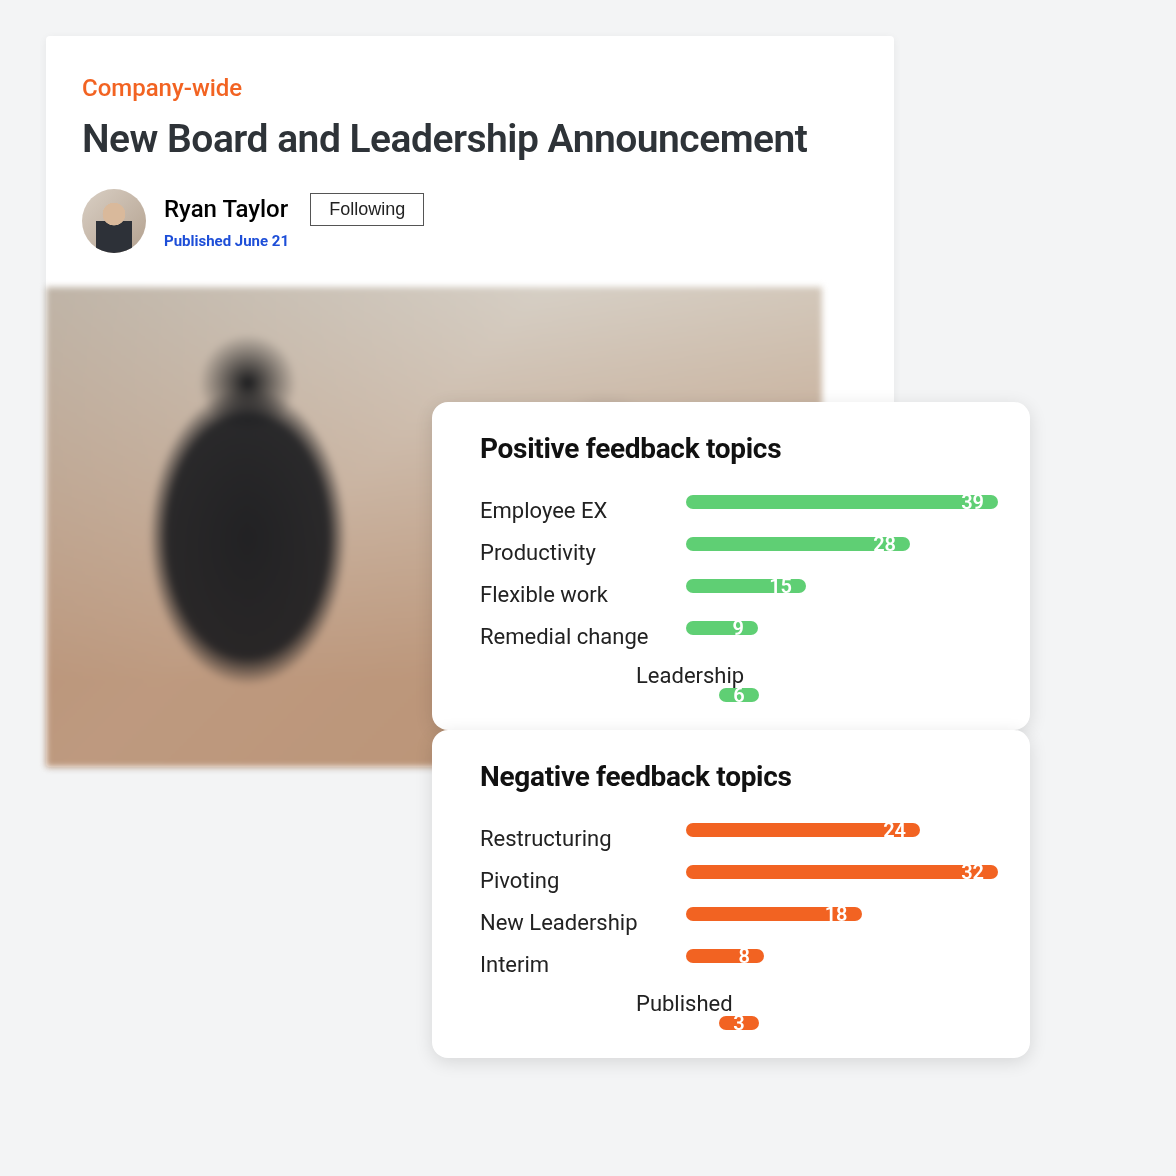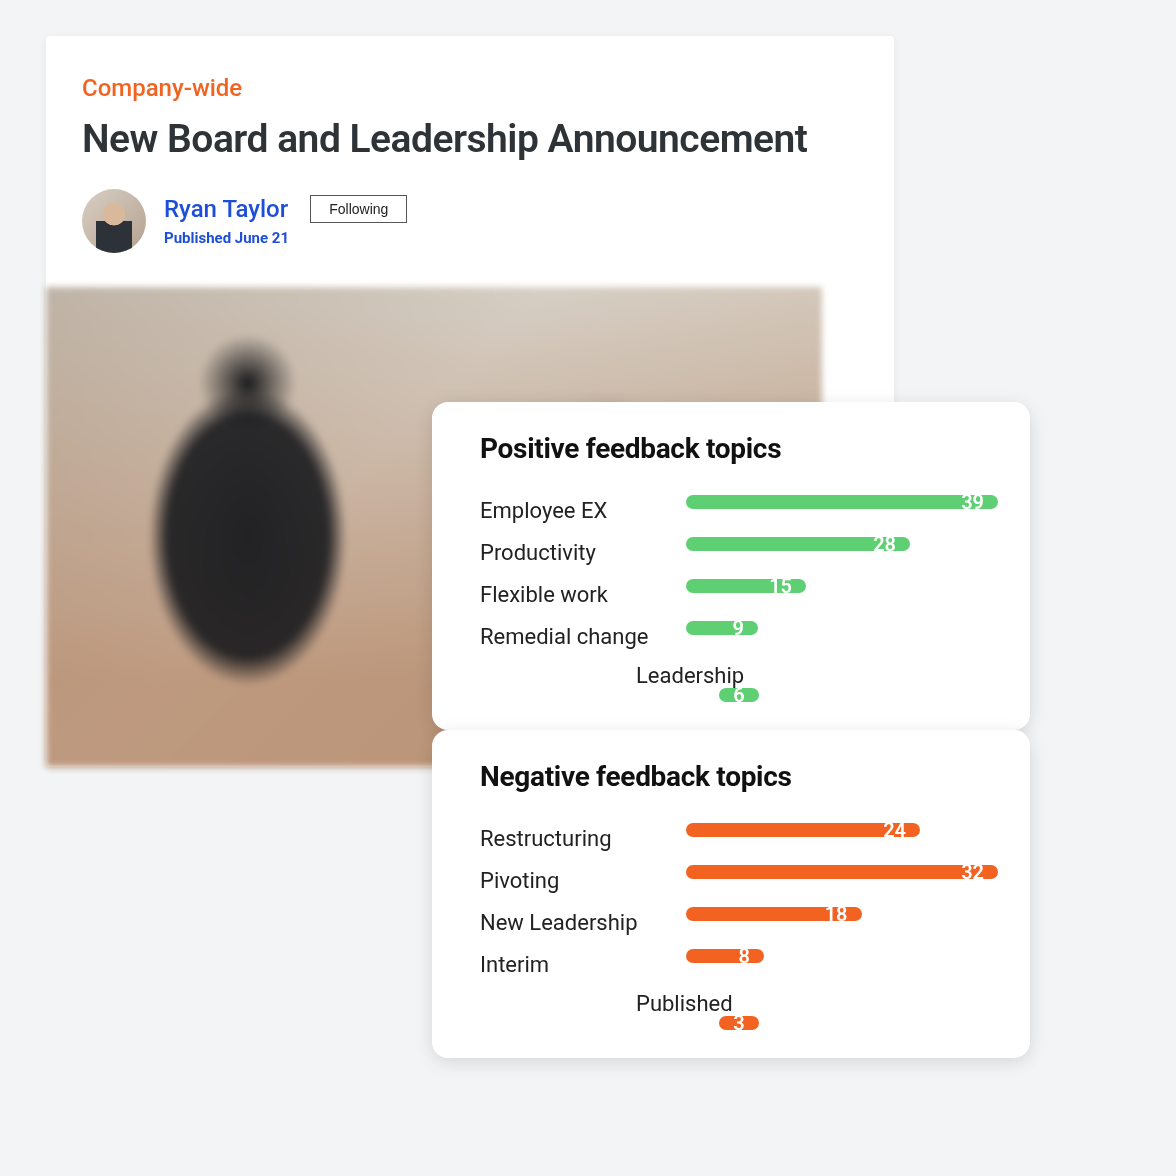--- a/index.html
+++ b/index.html
@@ -58,26 +58,26 @@
     height: 54px;
     background: radial-gradient(circle at 50% 28%, #d9b99b 0%, #d9b99b 26%, transparent 27%),
                 linear-gradient(#2d3138, #2d3138);
     background-size: 100% 100%, 100% 60%;
     background-position: center top, center bottom;
     background-repeat: no-repeat;
     border-radius: 18px 18px 4px 4px;
   }
   .author-meta { display: flex; flex-direction: column; gap: 6px; }
   .author-name-row { display: flex; align-items: center; gap: 22px; }
-  .author-name { font-size: 24px; font-weight: 500; color: #1d4ed8; }
+  .author-name { font-size: 24px; font-weight: 500; color: #000000; }
   .follow-btn {
     border: 1.5px solid #555;
     background: #fff;
     padding: 5px 18px;
-    font-size: 14px;
+    font-size: 18px;
     font-weight: 500;
     color: #222;
     cursor: pointer;
   }
   .published { font-size: 15px; color: #1d4ed8; font-weight: bold; }
   .hero-image {
     width: 100%;
     height: 480px;
     background:
       radial-gradient(ellipse 160px 240px at 26% 52%, rgba(20,22,26,0.92) 0%, rgba(20,22,26,0.88) 50%, transparent 62%),

